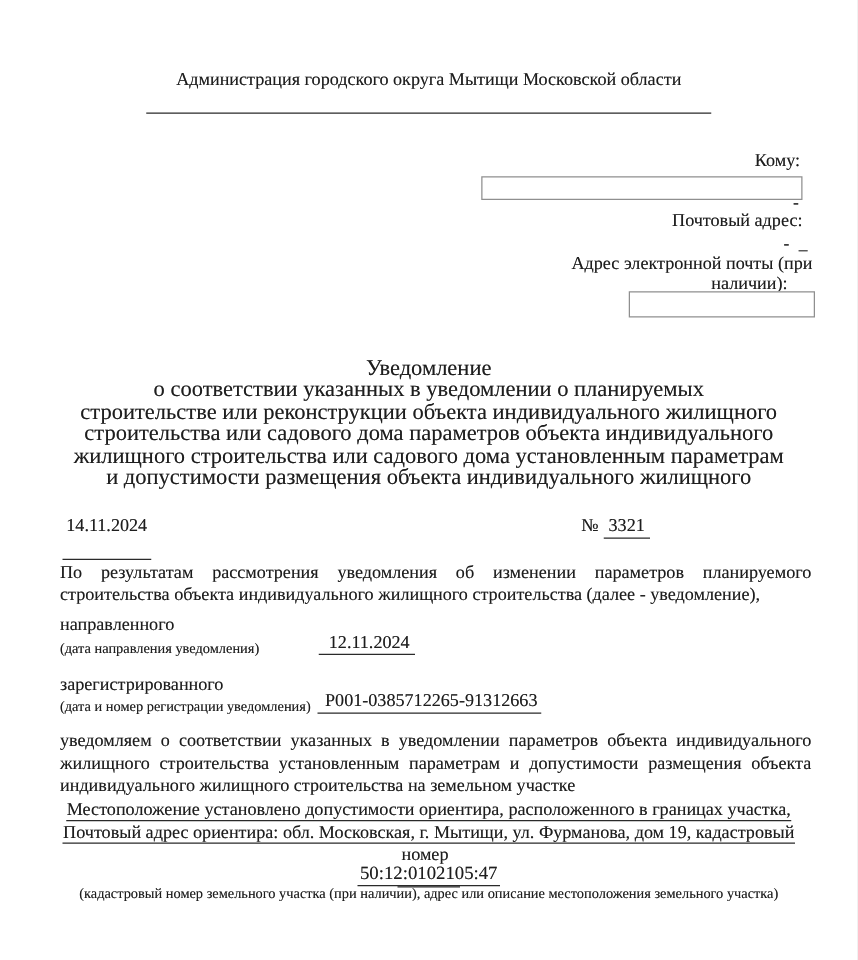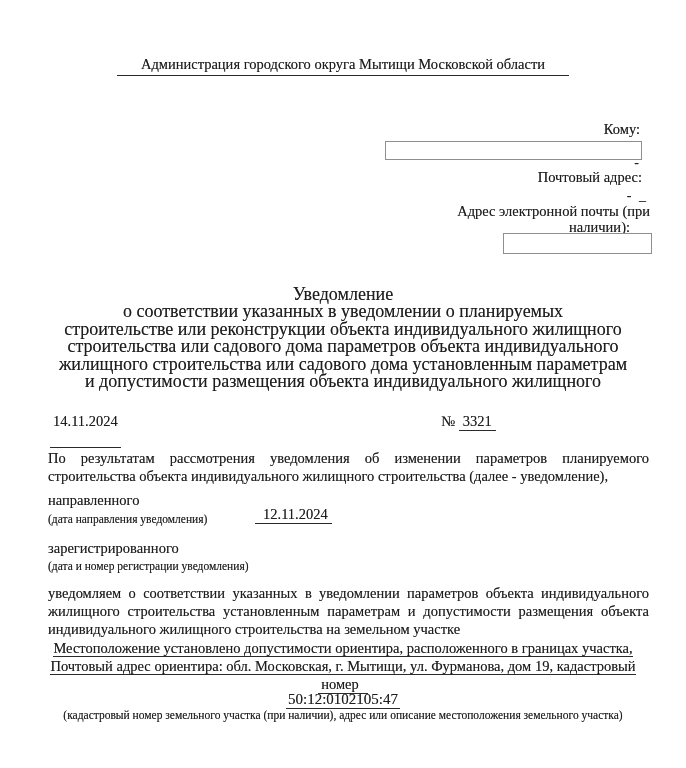--- a/index.html
+++ b/index.html
@@ -13,39 +13,39 @@
     color: #1e1e1e;
     overflow: hidden;
     text-shadow: 0 0 0.5px rgba(30,30,30,0.55);
   }
   .abs { position: absolute; text-align: right; }
   .center { left: 0; width: 686px; text-align: center; }
   .txt { font-size: 14.5px; line-height: 17px; }
   .small { font-size: 11.5px; line-height: 14px; }
   .u { border-bottom: 1.2px solid #2a2a2a; }
   .org-name-line { top: 56px; }
-  .org-name-line .u { padding: 0 24px 3px 24px; }
+  .org-name-line .u { padding: 0 24px 18px 24px; }
   .org-caption-line { top: 79px; }
   .komu-label { top: 121px; right: 46px; }
   .input-box {
     position: absolute;
     background: #ffffff;
     border: 1px solid #8f8f8f;
   }
   .box-recipient { left: 385px; top: 141px; width: 255px; height: 17px; }
   .box-email { left: 503px; top: 233px; width: 147px; height: 19px; }
   .dash-1 { top: 154px; right: 47px; font-size: 14px; }
   .postal-label { top: 169px; right: 44px; }
   .dash-2 { top: 187px; right: 38px; font-size: 14px; letter-spacing: 2px; }
   .email-label-1 { top: 203px; right: 36px; }
   .email-label-2 { top: 219px; right: 56px; }
   .title-block { top: 286px; font-size: 18px; line-height: 17.4px; }
   .date-value { top: 413px; left: 50px; }
   .date-value .u { padding: 0 3px 18px 3px; }
-  .doc-number { top: 413px; left: 441px; }
+  .doc-number { top: 413px; left: 465px; }
   .doc-number .u { padding: 0 4px 1px 4px; margin-left: 4px; }
   .para {
     left: 48px;
     width: 601px;
     font-size: 14.5px;
     line-height: 18.2px;
     text-align: justify;
   }
   .para-1 { top: 449px; }
   .para-2 { top: 584px; }
@@ -54,21 +54,21 @@
   .sent-value { top: 506px; left: 238px; }
   .sent-value .u { padding: 0 4px 1px 8px; margin-left: 17px; }
   .reg-label { top: 540px; left: 48px; }
   .reg-caption { top: 559px; left: 48px; }
   .reg-value { top: 553px; left: 254px; }
   .reg-value .u { padding: 0 3px 1px 6px; }
   .loc-line-1 { top: 640px; }
   .loc-line-2 { top: 658px; }
   .loc-line-3 { top: 676px; }
   .loc-line-4 { top: 691px; font-size: 15px; }
-  .loc-line-3 .u { padding: 0 9px 1px 3px; }
+  .loc-line-3 .u { padding: 0 9px 17px 3px; }
   .loc-line-4 .u { padding: 0 2px 1px 2px; }
   .bottom-caption { top: 708px; }
 </style>
 </head>
 <body>
 
 <div class="page">
 
   <div class="abs center txt org-name-line">
     <span class="u">Администрация городского округа Мытищи Московской области</span>
@@ -102,20 +102,23 @@
   <div class="abs para para-1">По результатам рассмотрения уведомления об изменении параметров планируемого строительства объекта индивидуального жилищного строительства (далее - уведомление),</div>
 
   <div class="abs txt sent-label">направленного</div>
   <div class="abs small sent-caption">(дата направления уведомления)</div>
   <div class="abs txt sent-value">
     <span class="u">12.11.2024</span>
   </div>
 
   <div class="abs txt reg-label">зарегистрированного</div>
   <div class="abs small reg-caption">(дата и номер регистрации уведомления)</div>
+  <div class="abs txt reg-value">
+    <span class="u">Р001-0385712265-91312663</span>
+  </div>
 
   <div class="abs para para-2">уведомляем о соответствии указанных в уведомлении параметров объекта индивидуального жилищного строительства установленным параметрам и допустимости размещения объекта индивидуального жилищного строительства на земельном участке</div>
 
   <div class="abs center txt loc-line-1">
     <span class="u">Местоположение установлено допустимости ориентира, расположенного в границах участка,</span>
   </div>
   <div class="abs center txt loc-line-2">
     <span class="u">Почтовый адрес ориентира: обл. Московская, г. Мытищи, ул. Фурманова, дом 19, кадастровый</span>
   </div>
   <div class="abs center txt loc-line-3">

